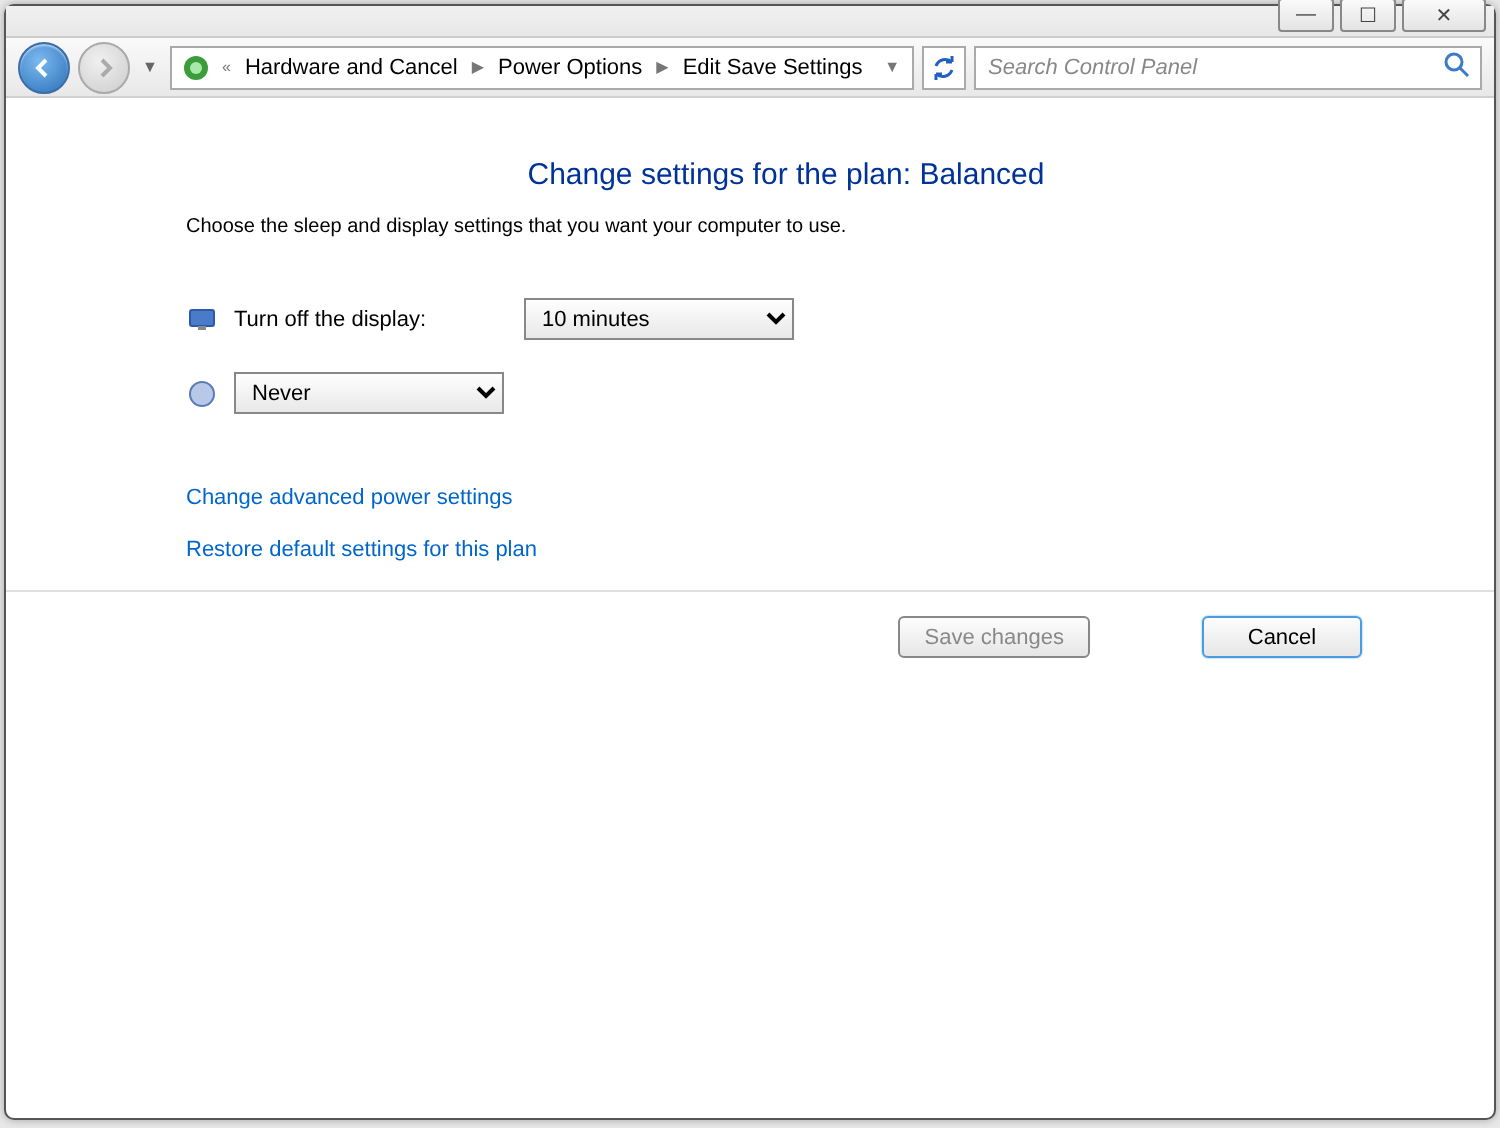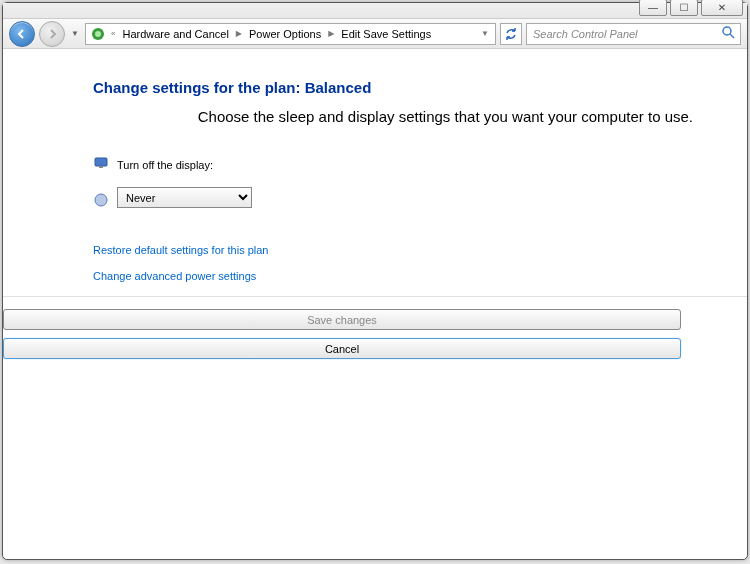--- a/index.html
+++ b/index.html
@@ -16,41 +16,41 @@
     .nav-back { width: 26px; height: 26px; border-radius: 50%; background: radial-gradient(circle at 40% 35%, #7bb9f0, #2b6fb8); border: 1px solid #3a6ea8; display: flex; align-items: center; justify-content: center; color: #fff; font-size: 14px; box-shadow: inset 0 1px 1px rgba(255,255,255,0.5); }
     .nav-fwd { width: 26px; height: 26px; border-radius: 50%; background: radial-gradient(circle at 40% 35%, #f0f0f0, #ccc); border: 1px solid #aaa; display: flex; align-items: center; justify-content: center; color: #888; font-size: 14px; }
     .nav-drop { width: 12px; font-size: 8px; color: #666; text-align: center; }
     
     .address-bar { flex: 1; height: 22px; border: 1px solid #aaa; background: #fff; display: flex; align-items: center; padding: 0 4px; gap: 3px; font-size: 11px; }
     .address-icon { width: 16px; height: 16px; display: inline-flex; align-items: center; justify-content: center; }
     .address-chev { font-size: 8px; color: #777; margin: 0 2px; }
     .crumb { color: #000; padding: 1px 2px; }
     .refresh-box { width: 22px; height: 22px; border: 1px solid #aaa; background: #fff; display: flex; align-items: center; justify-content: center; color: #2060c0; font-size: 12px; }
     
-    .search-bar { width: 215px; height: 22px; border: 1px solid #aaa; background: #fff; display: flex; align-items: center; padding: 0 6px; font-size: 11px; color: #888; font-style: italic; position: relative; }
+    .search-bar { width: 254px; height: 22px; border: 1px solid #aaa; background: #fff; display: flex; align-items: center; padding: 0 6px; font-size: 11px; color: #888; font-style: italic; position: relative; }
     .search-icon { position: absolute; right: 5px; color: #3a7bc8; font-style: normal; font-size: 13px; }
     
     .content { padding: 30px 0 0 0; }
     .inner { width: 600px; margin-left: 90px; }
-    .heading { color: #003399; font-size: 15px; font-weight: bold; margin-bottom: 12px; }
-    .subtext { font-size: 15px; color: #000; margin-bottom: 30px; text-align: right; }
+    .heading { color: #003399; font-size: 15px; font-weight: normal; margin-bottom: 12px; text-align: center; }
+    .subtext { font-size: 10px; color: #000; margin-bottom: 30px; }
     
-    .row { display: flex; align-items: flex-end; margin-bottom: 16px; }
+    .row { display: flex; align-items: center; margin-bottom: 16px; }
     .row-icon { width: 16px; height: 16px; margin-right: 8px; display: inline-flex; align-items: center; justify-content: center; }
     .row-label { font-size: 11px; color: #000; width: 145px; }
     .dropdown { width: 135px; height: 21px; font-size: 11px; border: 1px solid #888; background: linear-gradient(#fefefe, #e8e8e8); padding: 0 4px; }
     
     .links { margin-top: 36px; }
     .link { font-size: 11px; color: #0066cc; margin-bottom: 14px; cursor: pointer; display: block; }
     
     .divider { border-top: 1px solid #e0e0e0; margin-top: 14px; }
-    .button-row { display: flex; justify-content: flex-end; gap: 8px; padding: 12px 66px 0 0; flex-direction: column; }
+    .button-row { display: flex; justify-content: flex-end; gap: 24px; padding: 12px 66px 0 0; }
     .btn { min-width: 80px; height: 21px; font-size: 11px; border: 1px solid #888; border-radius: 3px; background: linear-gradient(#fdfdfd, #e6e6e6); padding: 0 12px; }
     .btn.disabled { color: #888; }
-    .btn.default { border: 1px solid #4a9be0; box-shadow: 0 0 1px #5aa8e8; }
+    .btn.default { border: 1px solid #4a9be0; box-shadow: 0 0 1px #5aa8e8; margin-left: 32px; }
   </style>
 </head>
 <body>
 
 <div class="window-frame">
 
   <div class="title-bar">
     <div class="window-controls">
       <div class="win-btn">—</div>
       <div class="win-btn">☐</div>
@@ -112,37 +112,40 @@
       <div class="subtext">Choose the sleep and display settings that you want your computer to use.</div>
 
       <div class="row">
         <span class="row-icon">
           <svg width="16" height="16" viewBox="0 0 16 16">
               <rect x="2" y="3" width="12" height="8" rx="1" fill="#4a7bc8" stroke="#2a5ba8"></rect>
               <rect x="6" y="11" width="4" height="2" fill="#888"></rect>
             </svg>
         </span>
         <span class="row-label">Turn off the display:</span>
+        <select class="dropdown">
+          <option>10 minutes</option>
+        </select>
       </div>
 
       <div class="row">
         <span class="row-icon">
           <svg width="16" height="16" viewBox="0 0 16 16">
               <circle cx="8" cy="8" r="6" fill="#b8c8e8" stroke="#5a7bb8"></circle>
               <path d="M8 3 A5 5 0 0 0 8 13 A4 4 0 0 1 8 3" fill="#3a5b98"></path>
             </svg>
         </span>
         <select class="dropdown">
           <option>Never</option>
         </select>
       </div>
 
       <div class="links">
+        <a class="link">Change advanced power settings</a>
         <a class="link">Restore default settings for this plan</a>
-        <a class="link">Change advanced power settings</a>
       </div>
     </div>
 
     <div class="divider"></div>
     <div class="button-row">
       <button class="btn disabled" disabled="">Save changes</button>
       <button class="btn default">Cancel</button>
     </div>
   </div>
 

